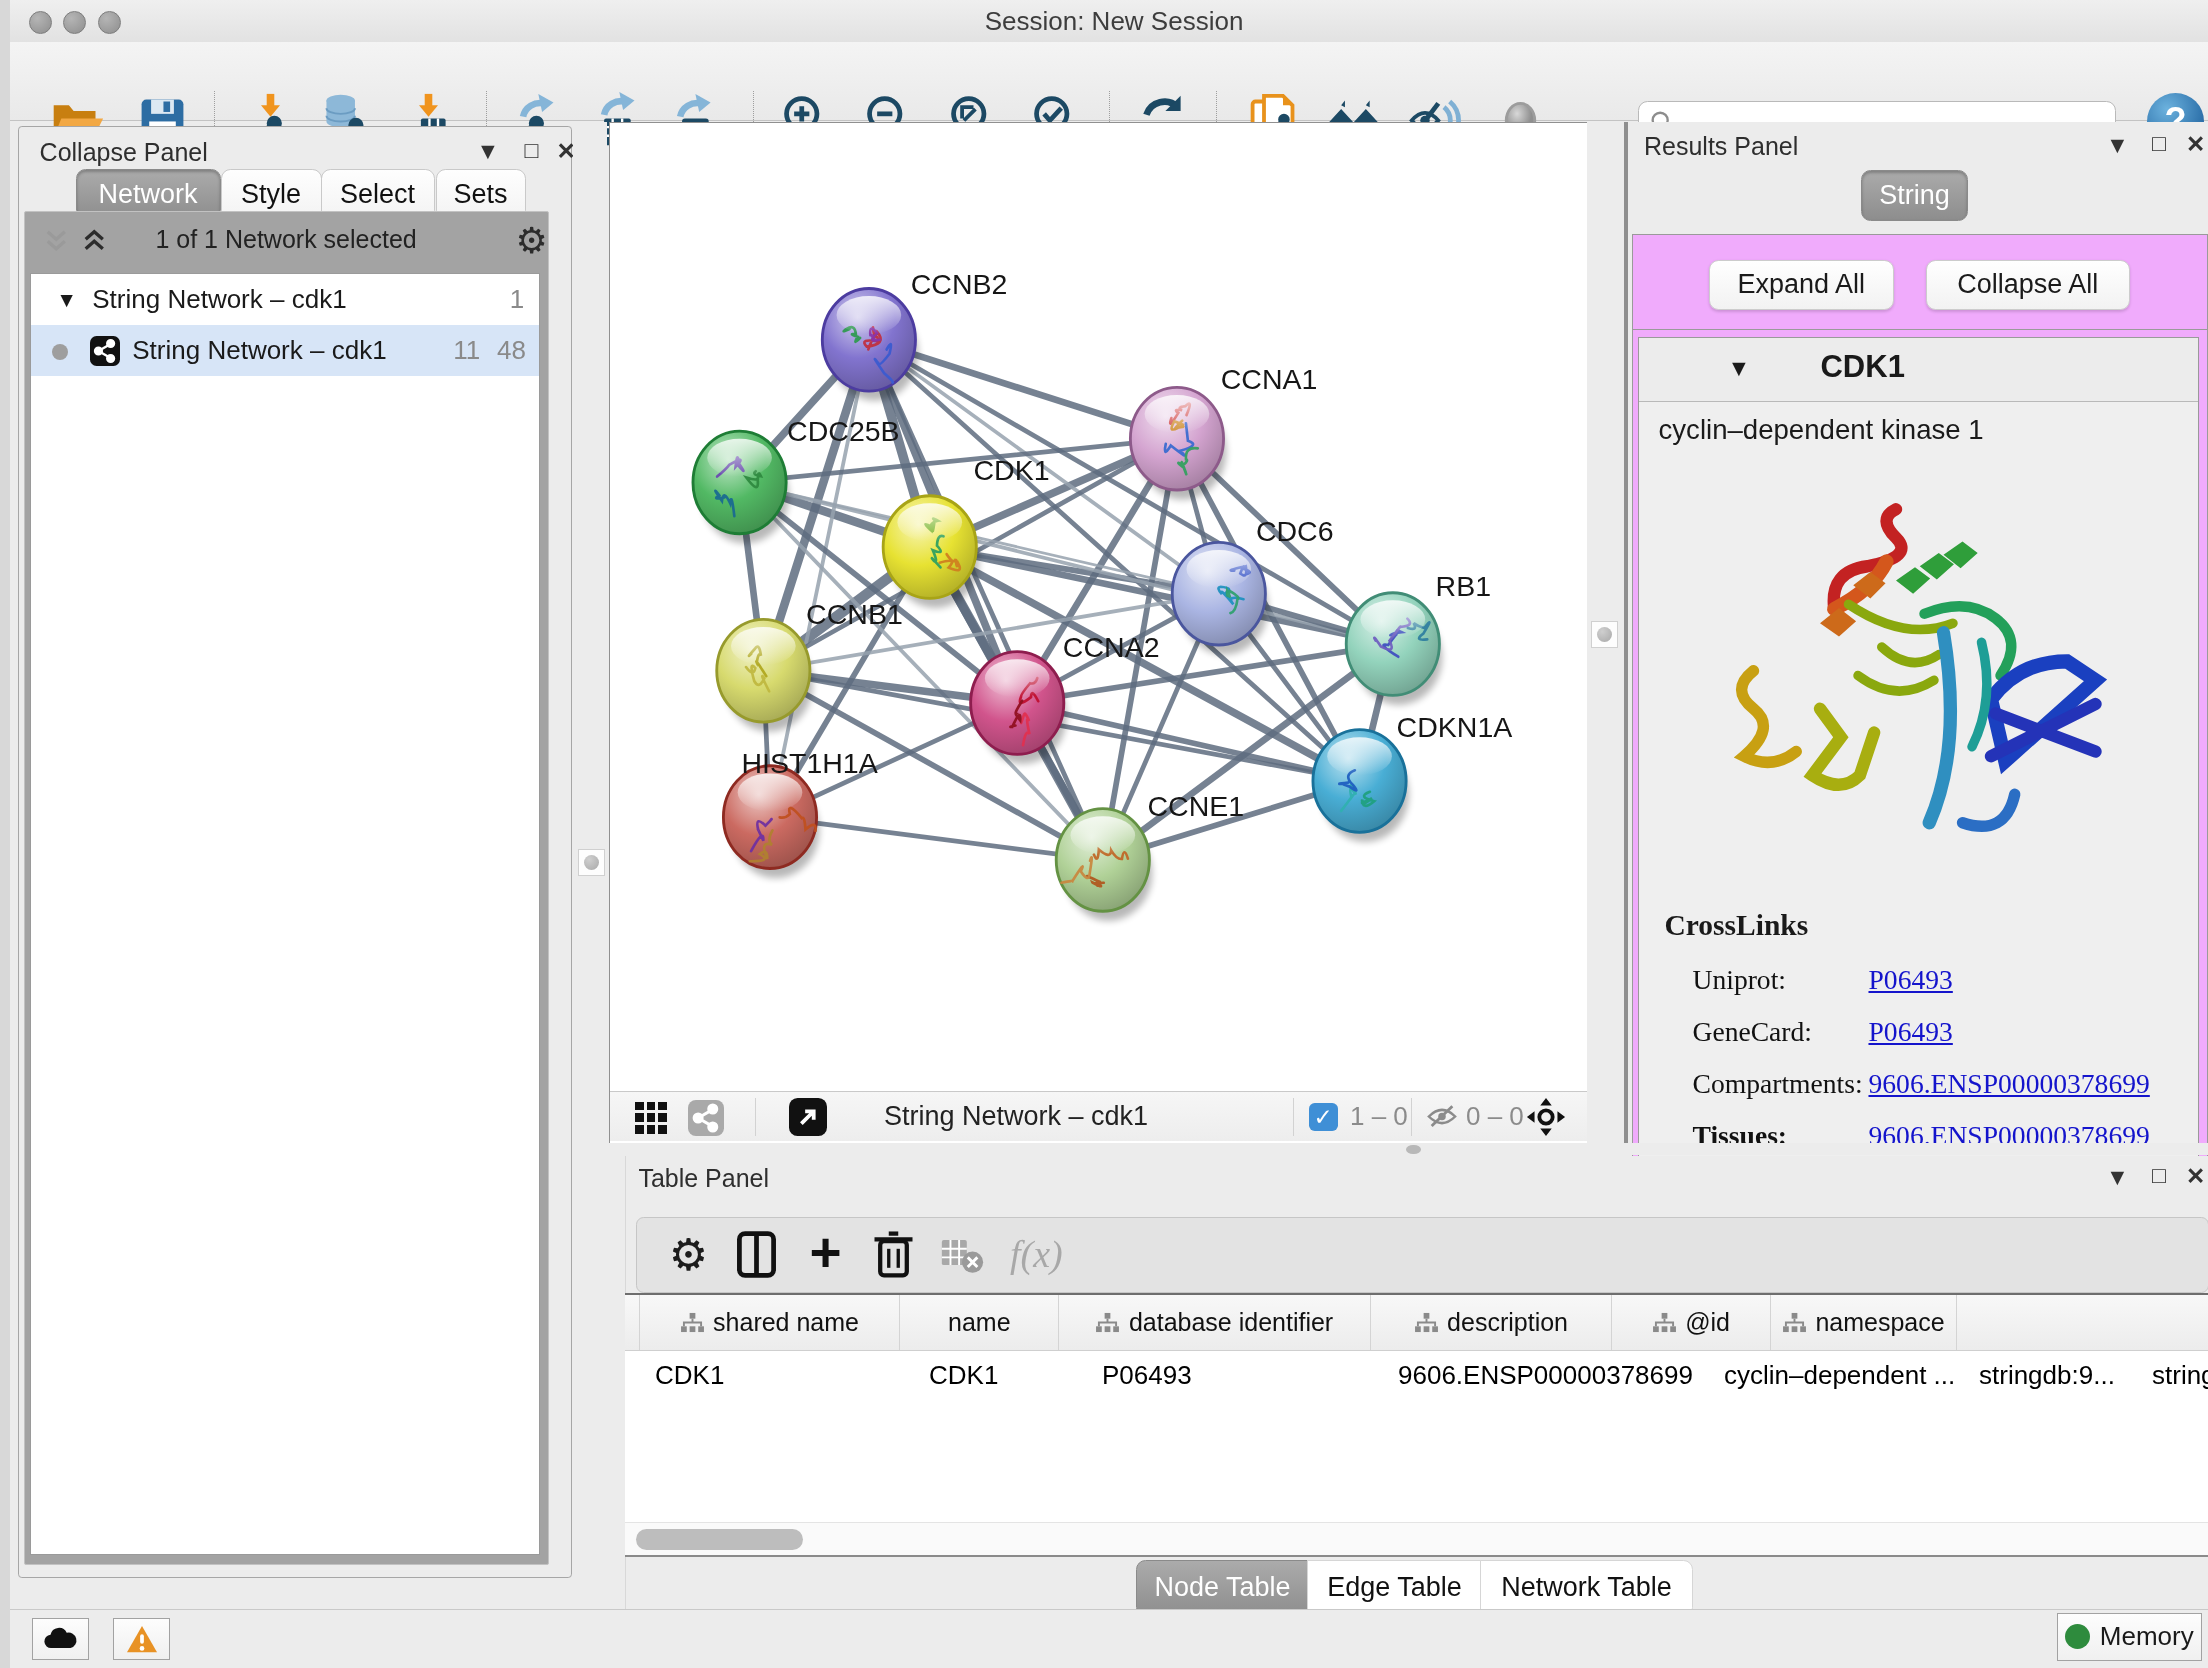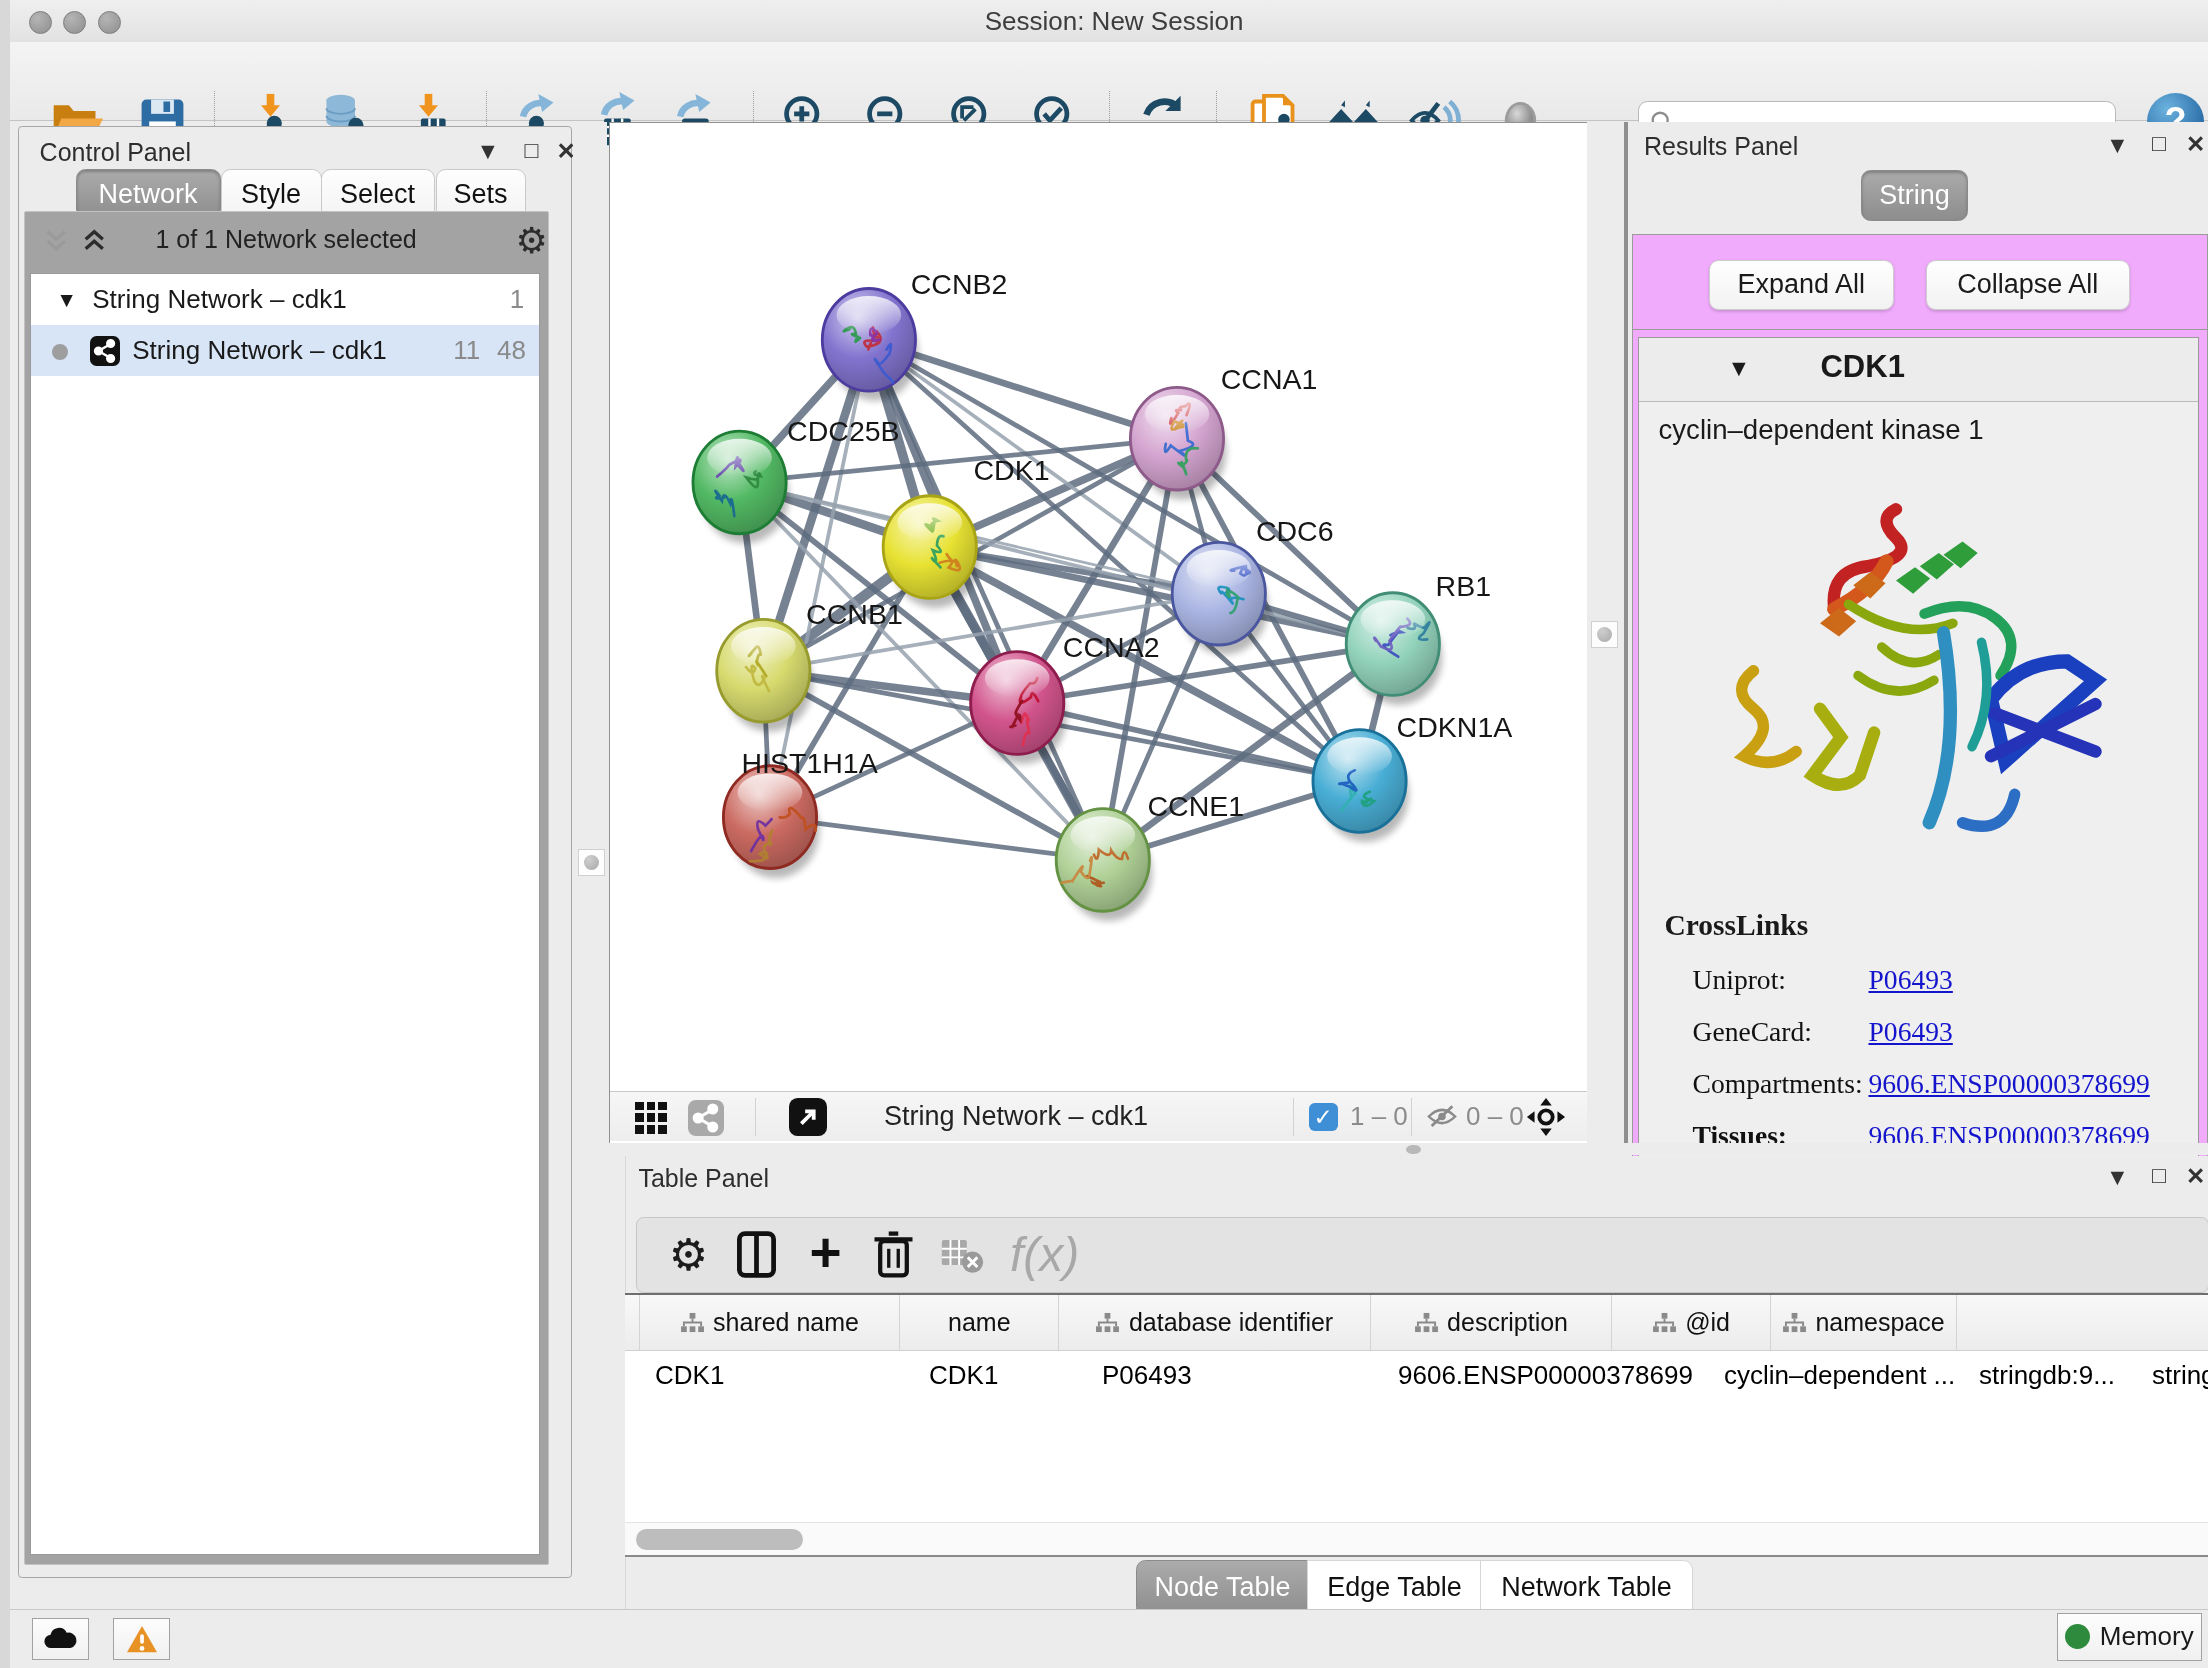--- a/index.html
+++ b/index.html
@@ -245,21 +245,21 @@
       <svg width="32" height="32" viewBox="0 0 34 34" style="margin:0 7.6px">
           <circle cx="14" cy="13" r="8" stroke="#8d8d8d" stroke-width="2.5" fill="none"></circle>
           <line x1="20" y1="19" x2="28" y2="27" stroke="#8d8d8d" stroke-width="3"></line>
         </svg>
       <input value="" style="">
     </div>
     <div class="helpbtn">?</div>
   </div>
 
   <div class="abs cpanel">
-    <div class="abs ptitle" style="left:21px;top:11.4px">Control Panel</div>
+    <div class="abs ptitle" style="left:21px;top:11.4px">Collapse Panel</div>
     <div class="abs pctl" style="left:458px;top:11.4px">▼</div>
     <div class="abs pctl" style="left:506px;top:9.5px">□</div>
     <div class="abs pctl x" style="left:538px;top:10.5px">✕</div>
 
     <div class="tab sel" style="left:57px;top:42px;width:143px">Network</div>
     <div class="tab" style="left:202px;top:42px;width:99px">Style</div>
     <div class="tab" style="left:302px;top:42px;width:112px">Select</div>
     <div class="tab" style="left:417px;top:42px;width:88px">Sets</div>
 
     <div class="cbox">
@@ -642,21 +642,21 @@
         <line x1="25" y1="8" x2="35" y2="8" stroke="#111" stroke-width="4.5"></line>
         <line x1="25" y1="24" x2="25" y2="44" stroke="#111" stroke-width="3.5"></line>
         <line x1="35" y1="24" x2="35" y2="44" stroke="#111" stroke-width="3.5"></line>
       </svg>
     <svg class="ticon" style="left:301px;width:48px" viewBox="0 0 50 50">
         <rect x="4" y="10" width="26" height="26" rx="2" fill="#a8a8a8"></rect>
         <path d="M4 19h26M4 28h26M13 10v26M22 10v26" stroke="#fff" stroke-width="2"></path>
         <circle cx="36" cy="33" r="11" fill="#9a9a9a"></circle>
         <path d="M31 28l10 10M41 28l-10 10" stroke="#fff" stroke-width="3"></path>
       </svg>
-    <div class="ticon" style="left:373px;width:105px;font-family:Liberation Sans, sans-serif;font-style:italic;font-size:48px;line-height:57px;color:#a8a8a8">f(x)</div>
+    <div class="ticon" style="left:373px;width:105px;font-family:Liberation Serif, serif;font-style:italic;font-size:38px;line-height:57px;color:#a8a8a8">f(x)</div>
   </div>
 
   <div class="abs tablewrap">
     <div class="thead" id="table-head">
         <div class="th" style="width: 14.3px;"></div>
         <div class="th" style="width: 259px; flex: 0 0 auto;">
           <svg width="23" height="21" viewBox="0 0 24 22">
             <rect x="9" y="1" width="6" height="6" fill="#8a8a8a"></rect>
             <path d="M12 7v4M3 15v-4h18v4" stroke="#8a8a8a" stroke-width="2" fill="none"></path>
             <rect x="0" y="15" width="6" height="6" fill="#8a8a8a"></rect>

